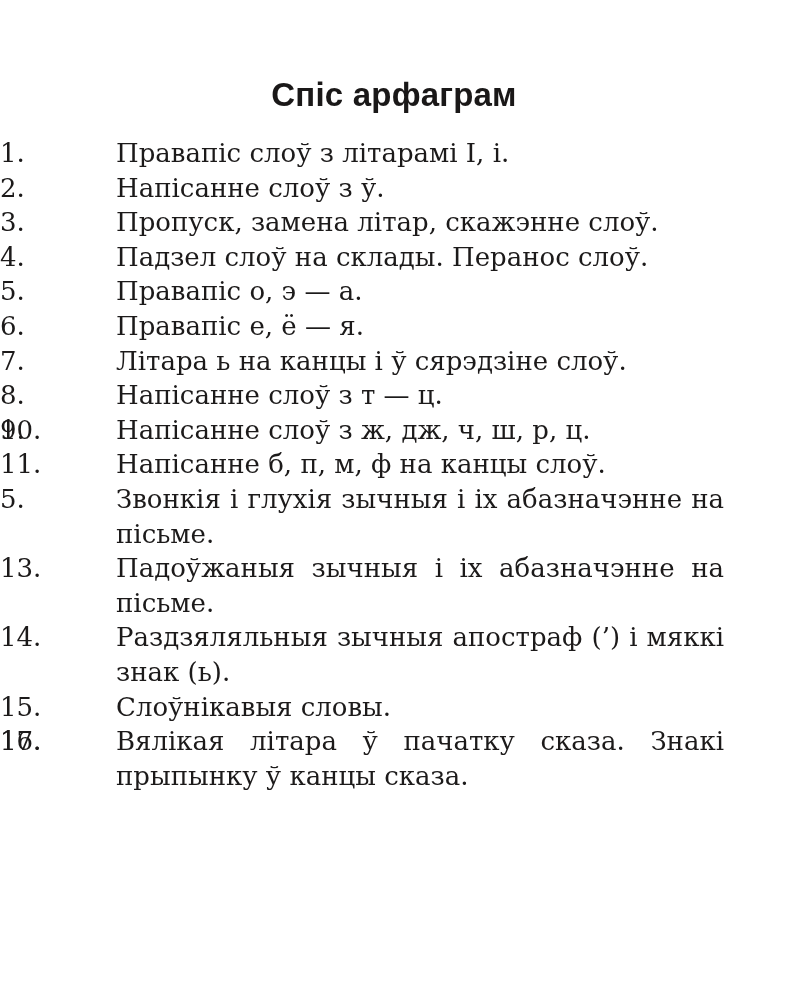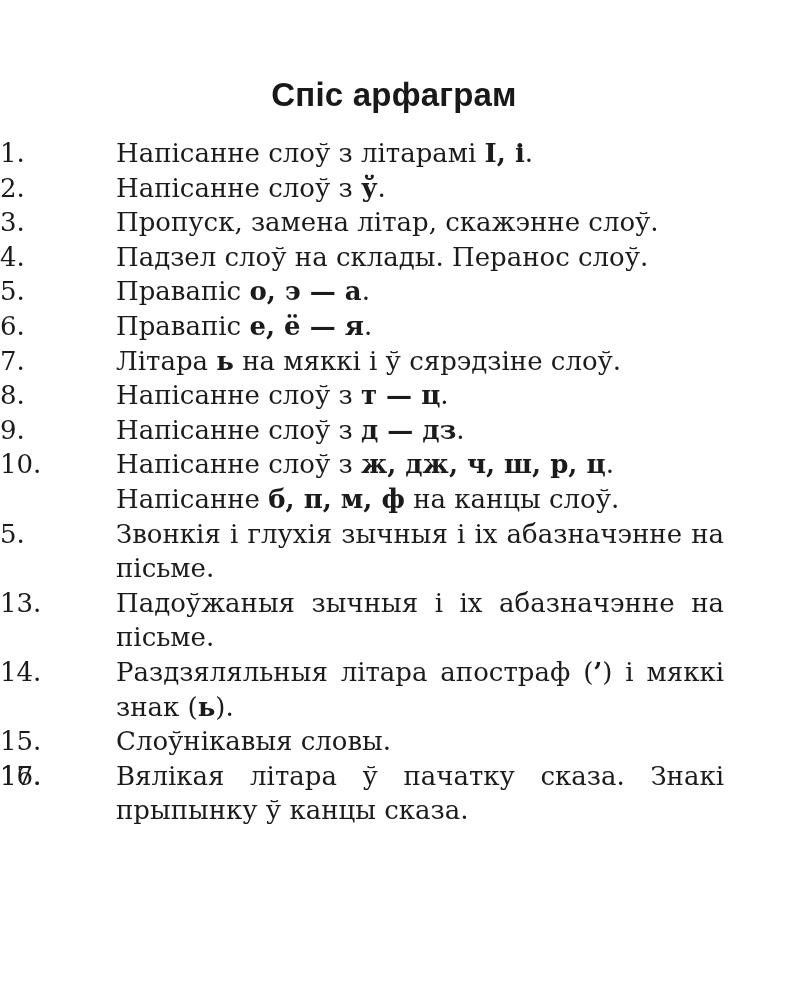--- a/index.html
+++ b/index.html
@@ -10,39 +10,39 @@
     font-family: "Liberation Sans", sans-serif; font-weight: bold; font-size: 33px;
     letter-spacing: 0.2px; color: #1a1818;
   }
   .list { position: absolute; left: 0; top: 136px; width: 788px; margin: 0; padding: 0; list-style: none; }
   .item {
     position: relative; padding-left: 116px; width: 608px;
     font-family: "DejaVu Serif", "Liberation Serif", serif; font-size: 26px; line-height: 34.6px;
     color: #1c1a1a; text-align: justify; text-align-last: left;
   }
   .num { position: absolute; left: 0; width: 108px; text-align: right; top: 0; }
-  .txt b { font-weight: bold; }
+  .txt b { font-weight: normal; }
 </style>
 </head>
 <body>
 
 <div class="page">
   <div class="title">Спіс арфаграм</div>
   <ul class="list" id="list">
-      <li class="item"><span class="num">1.</span><span class="txt"><span>Напісанне слоў з літарамі </span><b>І, і</b><span>.</span></span></li>
+      <li class="item"><span class="num">1.</span><span class="txt"><span>Правапіс слоў з літарамі </span><b>І, і</b><span>.</span></span></li>
       <li class="item"><span class="num">2.</span><span class="txt"><span>Напісанне слоў з </span><b>ў</b><span>.</span></span></li>
       <li class="item"><span class="num">3.</span><span class="txt"><span>Пропуск, замена літар, скажэнне слоў.</span></span></li>
       <li class="item"><span class="num">4.</span><span class="txt"><span>Падзел слоў на склады. Перанос слоў.</span></span></li>
       <li class="item"><span class="num">5.</span><span class="txt"><span>Правапіс </span><b>о, э — а</b><span>.</span></span></li>
       <li class="item"><span class="num">6.</span><span class="txt"><span>Правапіс </span><b>е, ё — я</b><span>.</span></span></li>
-      <li class="item"><span class="num">7.</span><span class="txt"><span>Літара </span><b>ь</b><span> на мяккі і ў сярэдзіне слоў.</span></span></li>
+      <li class="item"><span class="num">7.</span><span class="txt"><span>Літара </span><b>ь</b><span> на канцы і ў сярэдзіне слоў.</span></span></li>
       <li class="item"><span class="num">8.</span><span class="txt"><span>Напісанне слоў з </span><b>т — ц</b><span>.</span></span></li>
-      <li class="item"><span class="num">9.</span><span class="txt"><span>Напісанне слоў з </span><b>д — дз</b><span>.</span></span></li>
+      <li class="item"><span class="num">9.</span></li>
       <li class="item"><span class="num">10.</span><span class="txt"><span>Напісанне слоў з </span><b>ж, дж, ч, ш, р, ц</b><span>.</span></span></li>
-      <li class="item"><span class="txt"><span>Напісанне </span><b>б, п, м, ф</b><span> на канцы слоў.</span></span></li>
+      <li class="item"><span class="num">11.</span><span class="txt"><span>Напісанне </span><b>б, п, м, ф</b><span> на канцы слоў.</span></span></li>
       <li class="item"><span class="num">5.</span><span class="txt"><span>Звонкія і глухія зычныя і іх абазначэнне на пісьме.</span></span></li>
       <li class="item"><span class="num">13.</span><span class="txt"><span>Падоўжаныя зычныя і іх абазначэнне на пісьме.</span></span></li>
-      <li class="item"><span class="num">14.</span><span class="txt"><span>Раздзяляльныя літара апостраф (</span><b>’</b><span>) і мяккі знак (</span><b>ь</b><span>).</span></span></li>
+      <li class="item"><span class="num">14.</span><span class="txt"><span>Раздзяляльныя зычныя апостраф (</span><b>’</b><span>) і мяккі знак (</span><b>ь</b><span>).</span></span></li>
       <li class="item"><span class="num">15.</span><span class="txt"><span>Слоўнікавыя словы.</span></span></li>
       <li class="item"><span class="num">16.</span></li>
       <li class="item"><span class="num">17.</span><span class="txt"><span>Вялікая літара ў пачатку сказа. Знакі прыпынку ў канцы сказа.</span></span></li>
     </ul>
 </div>
 
 </body></html>

